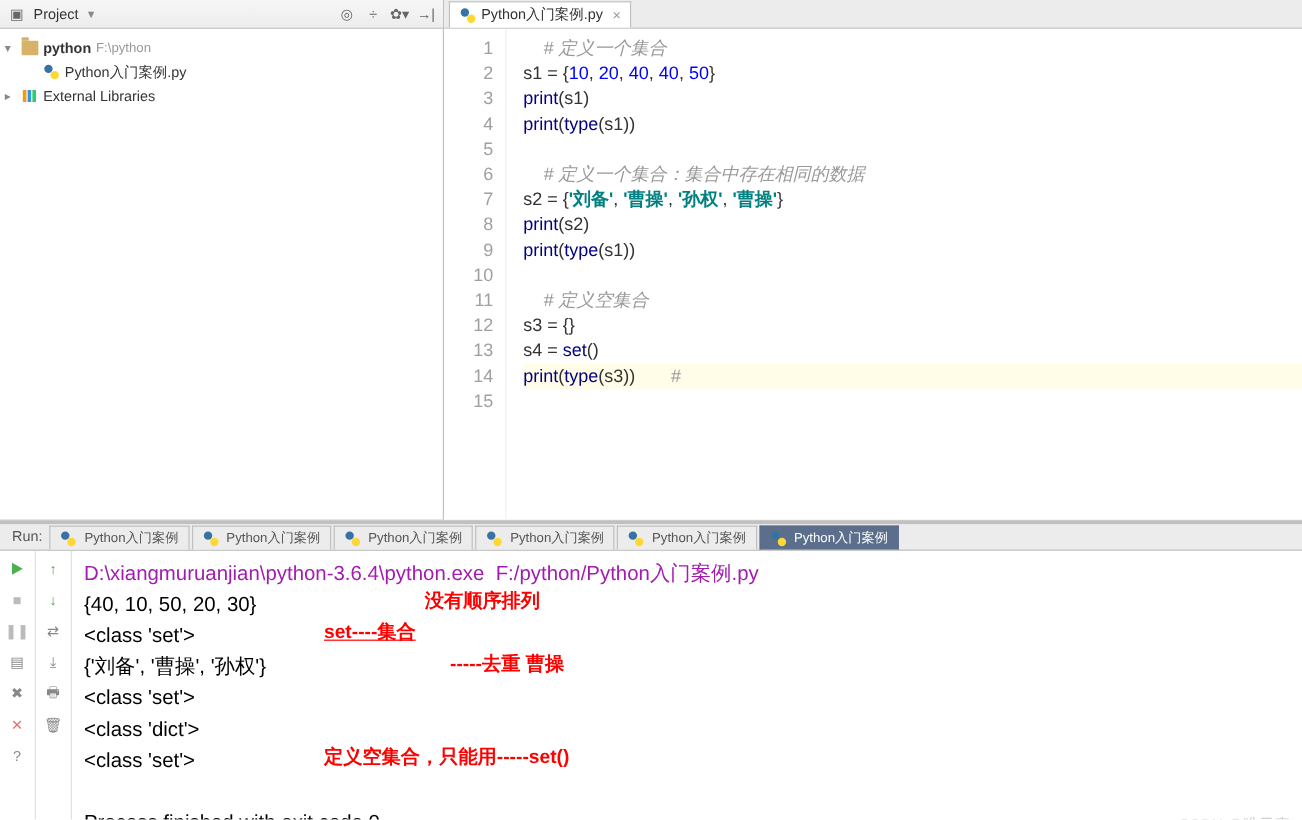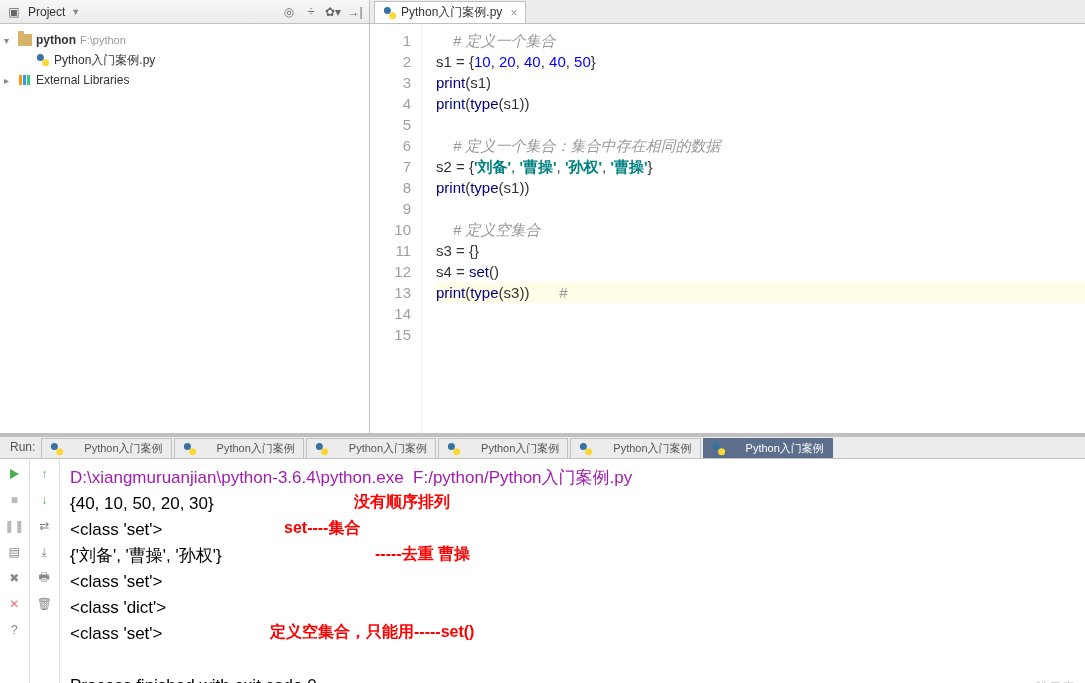--- a/index.html
+++ b/index.html
@@ -33,21 +33,21 @@
 .code-lines { flex: 1; padding: 6px 0 6px 14px; position: relative; }
 .code-lines .line { height: 21px; white-space: pre; }
 .code-lines .line.hl { background: #fffde7; }
 .c-comment { color: #999; font-style: italic; margin-left: 17px; }
 .c-builtin { color: #000080; }
 .c-num { color: #0000ff; }
 .c-str { color: #008080; font-weight: bold; }
 .bottom-pane { height: 249px; display: flex; flex-direction: column; border-top: 3px solid #c0c0c0; }
 .run-tabs { height: 22px; background: #ececec; border-bottom: 1px solid #c0c0c0; display: flex; align-items: flex-end; padding-left: 4px; }
 .run-label { padding: 0 6px; color: #555; height: 22px; display:flex; align-items:center; }
-.run-tab { height: 20px; border: 1px solid #c0c0c0; border-bottom:none; background: #ececec; display: flex; align-items: center; padding: 0 8px; gap: 20px; margin-right: 2px; font-size: 11px; color: #555; }
+.run-tab { height: 20px; border: 1px solid #c0c0c0; border-bottom:none; background: #ececec; display: flex; align-items: center; padding: 0 8px; gap: 6px; margin-right: 2px; font-size: 11px; color: #555; }
 .run-tab.active { background: #5b6e8c; color: #fff; border-color: #5b6e8c; }
 .run-body { flex: 1; display: flex; }
 .run-gutter { width: 60px; border-right: 1px solid #e0e0e0; display: flex; }
 .run-gutter-col { width: 30px; display: flex; flex-direction: column; align-items: center; padding-top: 6px; gap: 8px; }
 .run-gutter-col:first-child { border-right: 1px solid #e0e0e0; }
 .gicon { width: 18px; height: 18px; display: flex; align-items: center; justify-content: center; cursor: pointer; }
 .console { flex: 1; padding: 6px 10px; font-family: Consolas, "Courier New", monospace; font-size: 17px; line-height: 26px; color: #000080; position: relative; overflow: hidden; }
 .console .cl { white-space: pre; }
 .console .black { color: #000; }
 .console .empty { height: 26px; }
@@ -131,20 +131,21 @@
           <div>15</div>
         </div>
       <div class="code-lines" id="code">
           <div class="line"><span class="c-comment"># 定义一个集合</span></div>
           <div class="line">s1 = {<span class="c-num">10</span>, <span class="c-num">20</span>, <span class="c-num">40</span>, <span class="c-num">40</span>, <span class="c-num">50</span>}</div>
           <div class="line"><span class="c-builtin">print</span>(s1)</div>
           <div class="line"><span class="c-builtin">print</span>(<span class="c-builtin">type</span>(s1))</div>
           <div class="line"></div>
           <div class="line"><span class="c-comment"># 定义一个集合：集合中存在相同的数据</span></div>
           <div class="line">s2 = {<span class="c-str">'刘备'</span>, <span class="c-str">'曹操'</span>, <span class="c-str">'孙权'</span>, <span class="c-str">'曹操'</span>}</div>
+          <div class="line"><span class="c-builtin">print</span>(s2)</div>
           <div class="line"><span class="c-builtin">print</span>(<span class="c-builtin">type</span>(s1))</div>
           <div class="line"></div>
           <div class="line"><span class="c-comment"># 定义空集合</span></div>
           <div class="line">s3 = {}</div>
           <div class="line">s4 = <span class="c-builtin">set</span>()</div>
           <div class="line hl"><span class="c-builtin">print</span>(<span class="c-builtin">type</span>(s3))   <span class="c-comment"># <class 'dict'=""></class></span></div>
         </div>
     </div>
   </div>
 </div>
@@ -238,20 +239,20 @@
       <div class="cl black">{40, 10, 50, 20, 30}</div>
       <div class="cl black">&lt;class 'set'&gt;</div>
       <div class="cl black">{'刘备', '曹操', '孙权'}</div>
       <div class="cl black">&lt;class 'set'&gt;</div>
       <div class="cl black">&lt;class 'dict'&gt;</div>
       <div class="cl black">&lt;class 'set'&gt;</div>
       <div class="empty"></div>
       <div class="cl black">Process finished with exit code 0</div>
 
       <div class="annot" style="top:30px; left:258px;margin-left:36px;">没有顺序排列</div>
-      <div class="annot" style="top:56px; left:224px;">set----集合</div>
+      <div class="annot" style="top:56px; left:210px;text-decoration:underline;">set----集合</div>
       <div class="annot" style="top:82px; left:315px;">-----去重  曹操</div>
       <div class="annot" style="top:160px; left:210px;">定义空集合，只能用-----set()</div>
 
       <div class="watermark">CSDN @唯元素</div>
     </div>
   </div>
 </div>
 
 </body></html>

